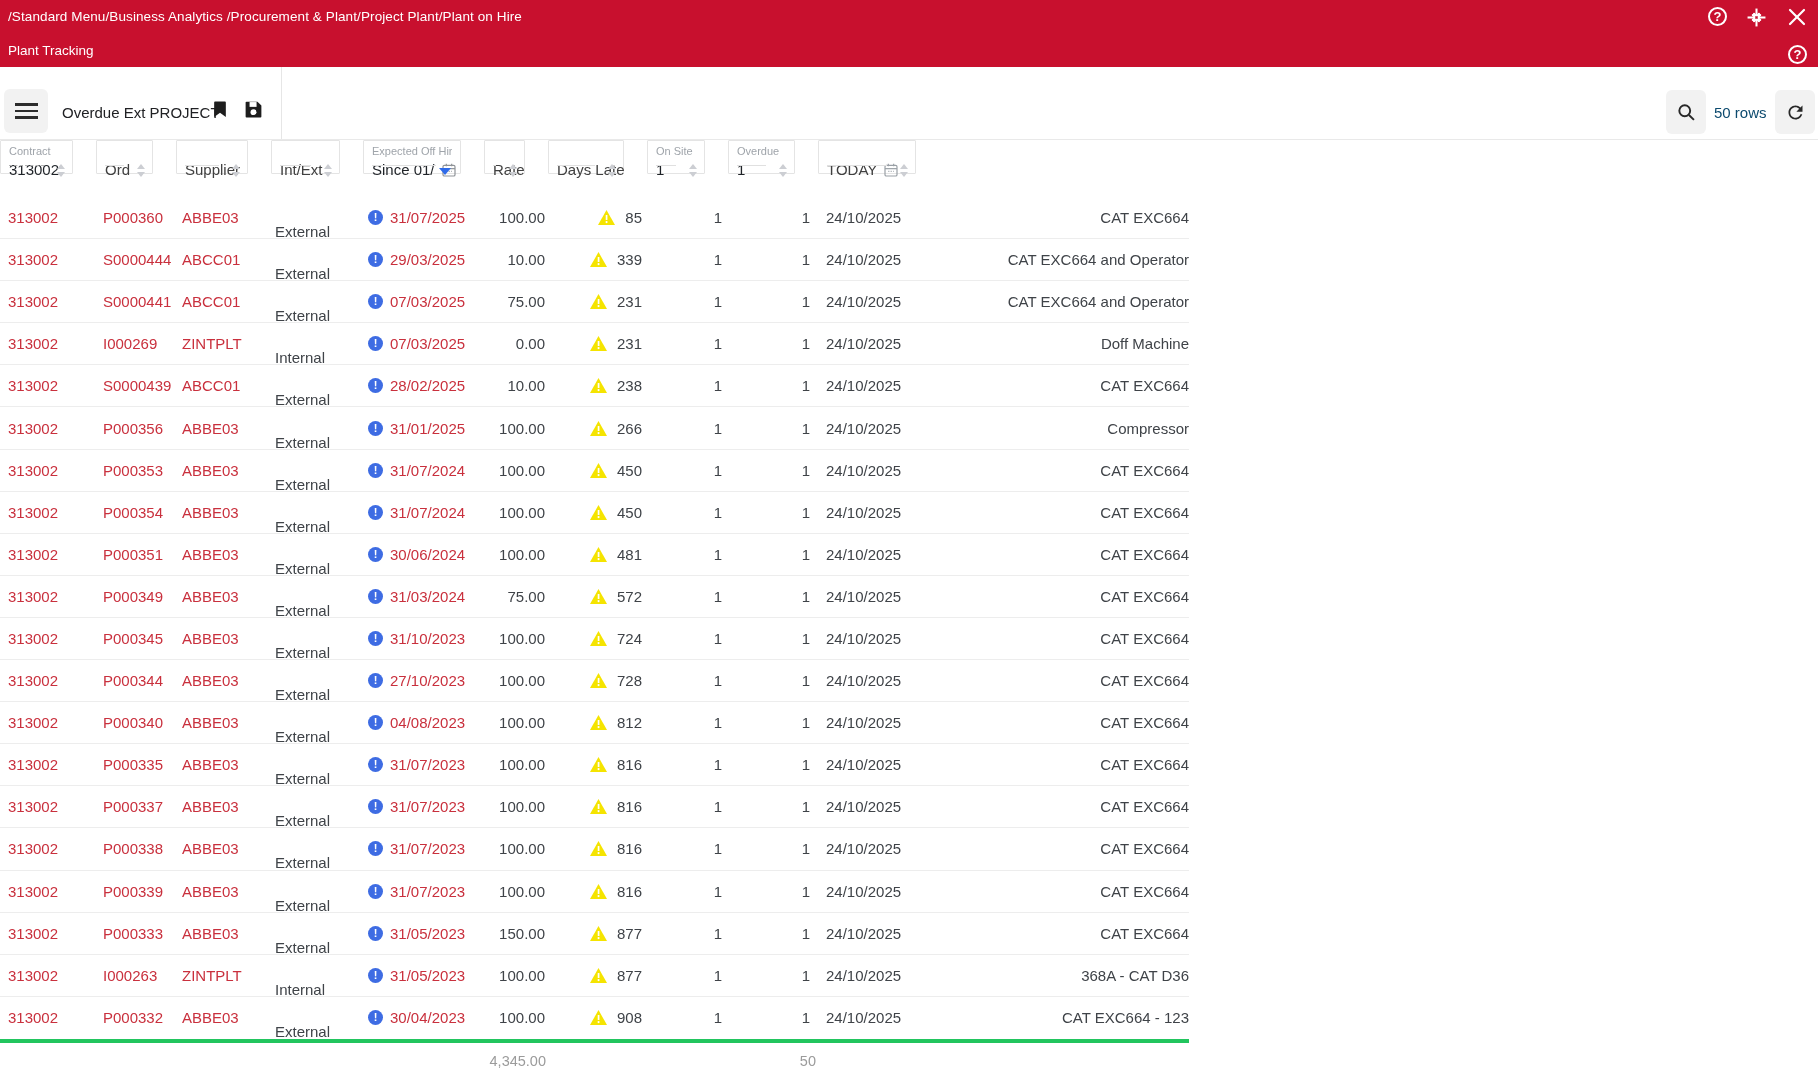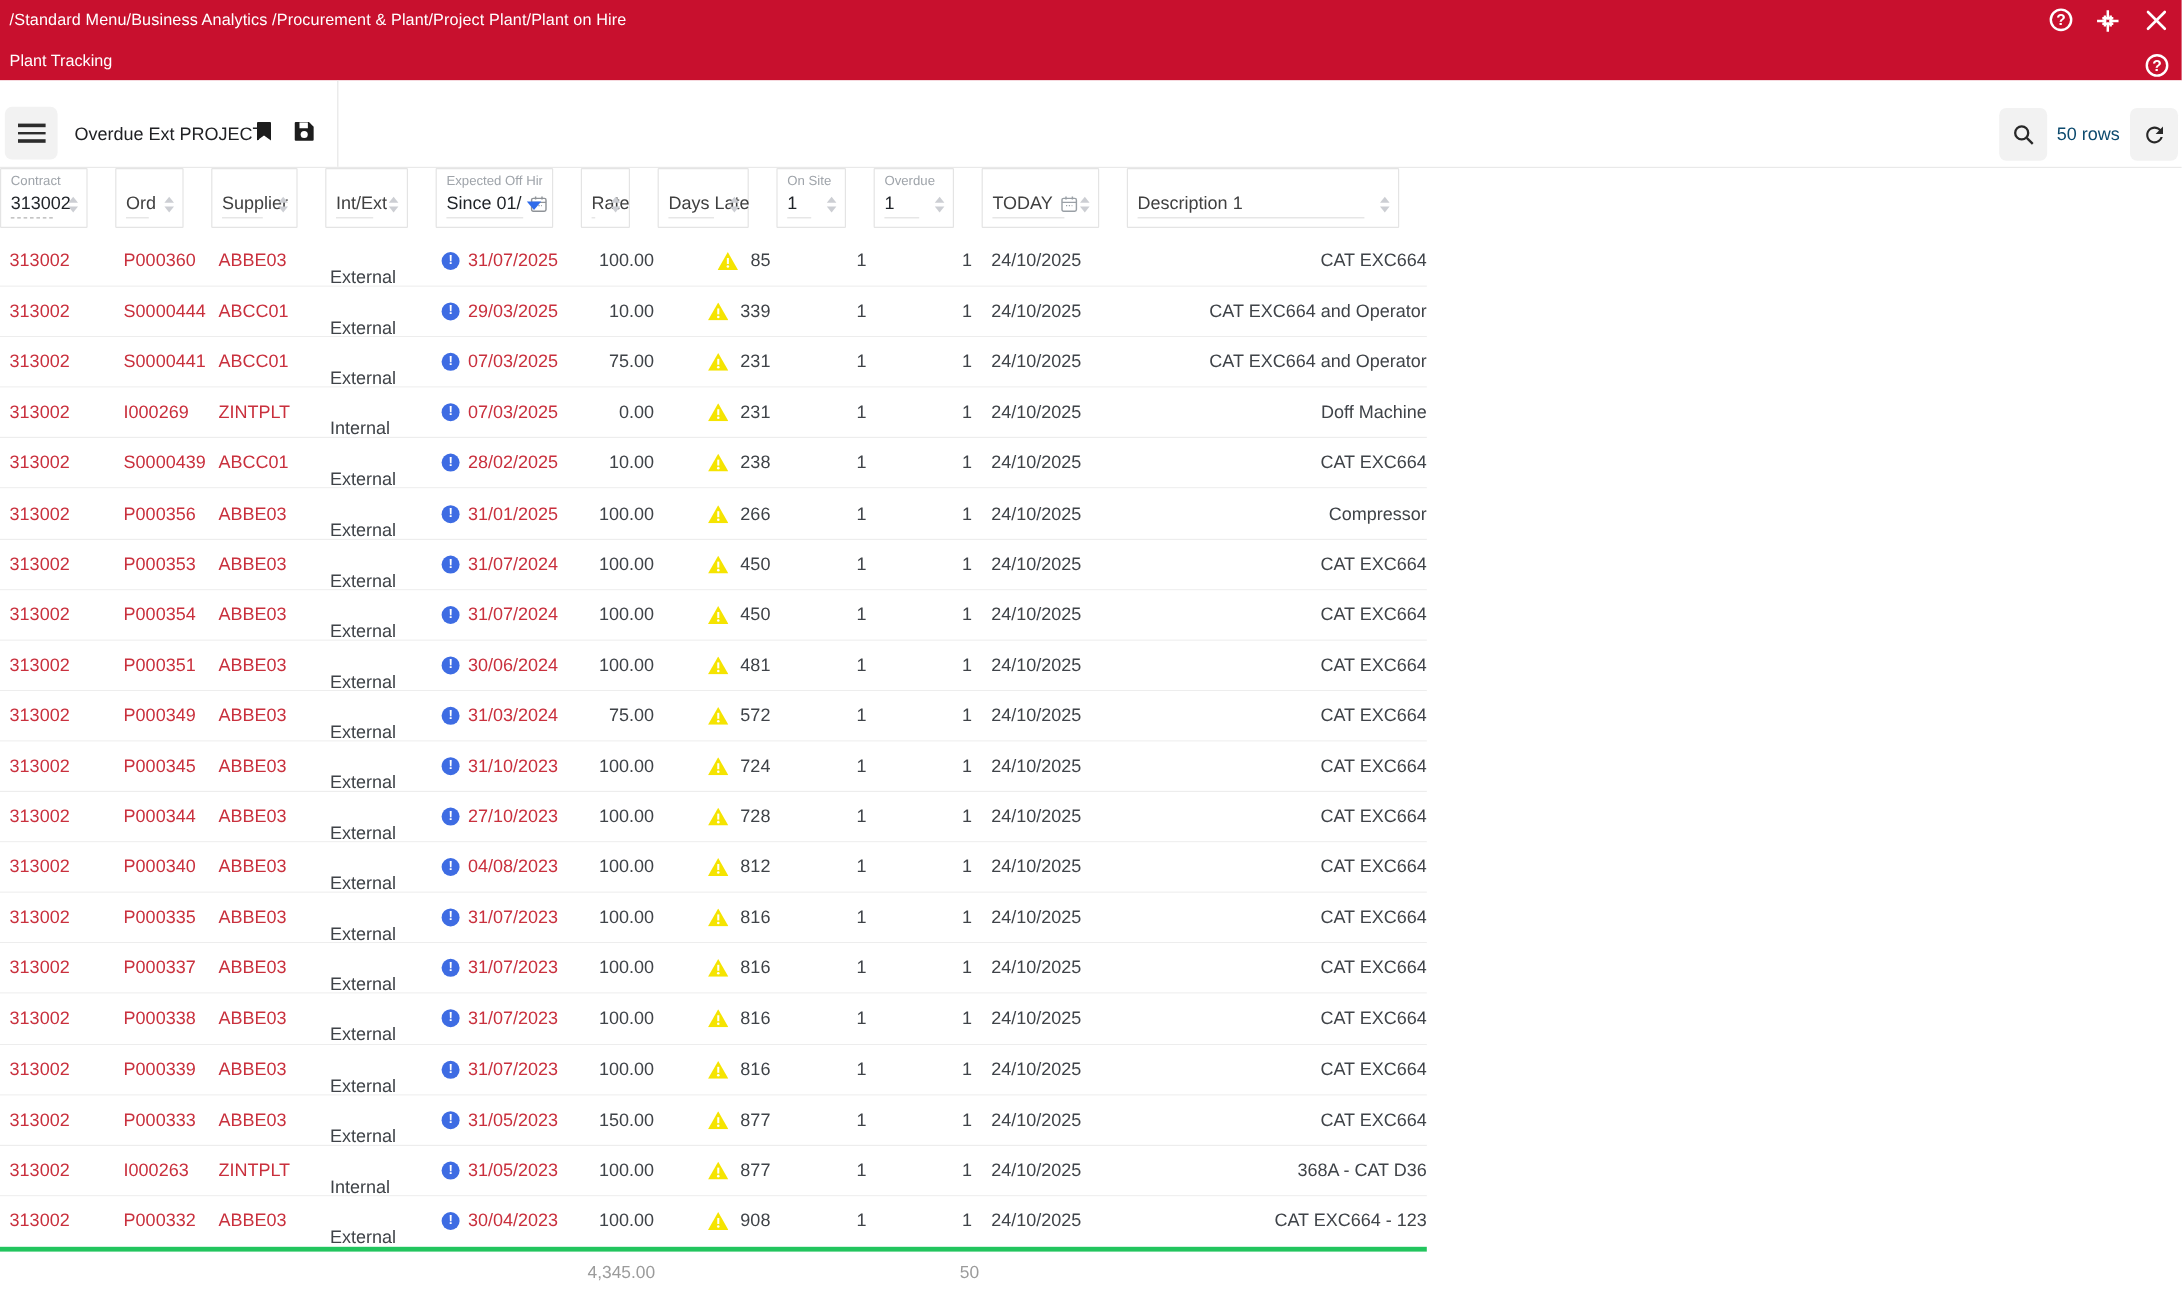--- a/index.html
+++ b/index.html
@@ -18,21 +18,21 @@
   .hbar{width:23px;height:2.6px;background:#2c2c2c;margin:2.1px 0;}
   #view-name{position:absolute;left:62px;top:37px;font-size:15px;color:#202124;}
   #tb-divider{position:absolute;left:281px;top:0;width:1px;height:72px;background:#e6e6e6;}
   #search-btn{left:1666px;top:23px;width:40px;height:44px;}
   #rows-label{position:absolute;left:1714px;top:37px;font-size:15px;color:#0c4a6e;}
   #refresh-btn{left:1775px;top:23px;width:40px;height:44px;}
   
   .grid{display:grid;grid-template-columns:96px 80px 95px 92px 121px 64px 99px 81px 90px 121px 250px;}
   
   #thead{position:absolute;top:140px;left:0;width:1189px;height:57px;}
-  .hcell{position:relative;margin-right:23px;height:50px;border:1px solid #e4e4e4;background:#fff;
+  .hcell{position:relative;margin-right:23px;height:34px;border:1px solid #e4e4e4;background:#fff;
     box-sizing:border-box;padding:4px 8px 0 8px;border-radius:1px;}
   .hlabel{height:14px;font-size:11px;color:#9fa4aa;white-space:nowrap;overflow:hidden;}
   .hvalue{margin-top:2px;font-size:15px;color:#1f2328;display:flex;align-items:center;gap:6px;white-space:nowrap;}
   .hvalue.ph{color:#404040;}
   .hline{position:absolute;bottom:7px;left:8px;right:28px;border-bottom:1px solid #e0e0e0;}
   .hline.dashed{border-bottom:1px dashed #b3b3b3;}
   .sort{position:absolute;right:7px;top:23px;display:flex;flex-direction:column;align-items:center;}
   .au{width:0;height:0;border-left:4.5px solid transparent;border-right:4.5px solid transparent;border-bottom:5px solid #ccced3;margin-bottom:3px;}
   .ad{width:0;height:0;border-left:4.5px solid transparent;border-right:4.5px solid transparent;border-top:5px solid #ccced3;}
   .dd{position:absolute;right:9px;top:27px;width:0;height:0;border-left:6px solid transparent;border-right:6px solid transparent;border-top:7px solid #2f6bea;}
@@ -222,29 +222,20 @@
           <line x1="16" y1="2.5" x2="16" y2="6.5"></line>
         <line x1="8" y1="14" x2="16" y2="14" stroke-dasharray="1.5 2"></line>
       </svg>
     </div>
     <div class="hline"></div>
     <div class="sort">
         <i class="au"></i>
         <i class="ad"></i>
       </div>
   </div>
-  <div class="hcell">
-    <div class="hlabel"></div>
-    <div class="hvalue ph">Description 1</div>
-    <div class="hline"></div>
-    <div class="sort">
-        <i class="au"></i>
-        <i class="ad"></i>
-      </div>
-  </div>
 </div>
 
 <div id="rows">
   <div class="trow grid">
     <div class="c contract red">313002</div>
     <div class="c ord red">P000360</div>
     <div class="c supplier red">ABBE03</div>
     <div class="c intext">External</div>
     <div class="c expected">
       <span class="info-ic">!</span>

